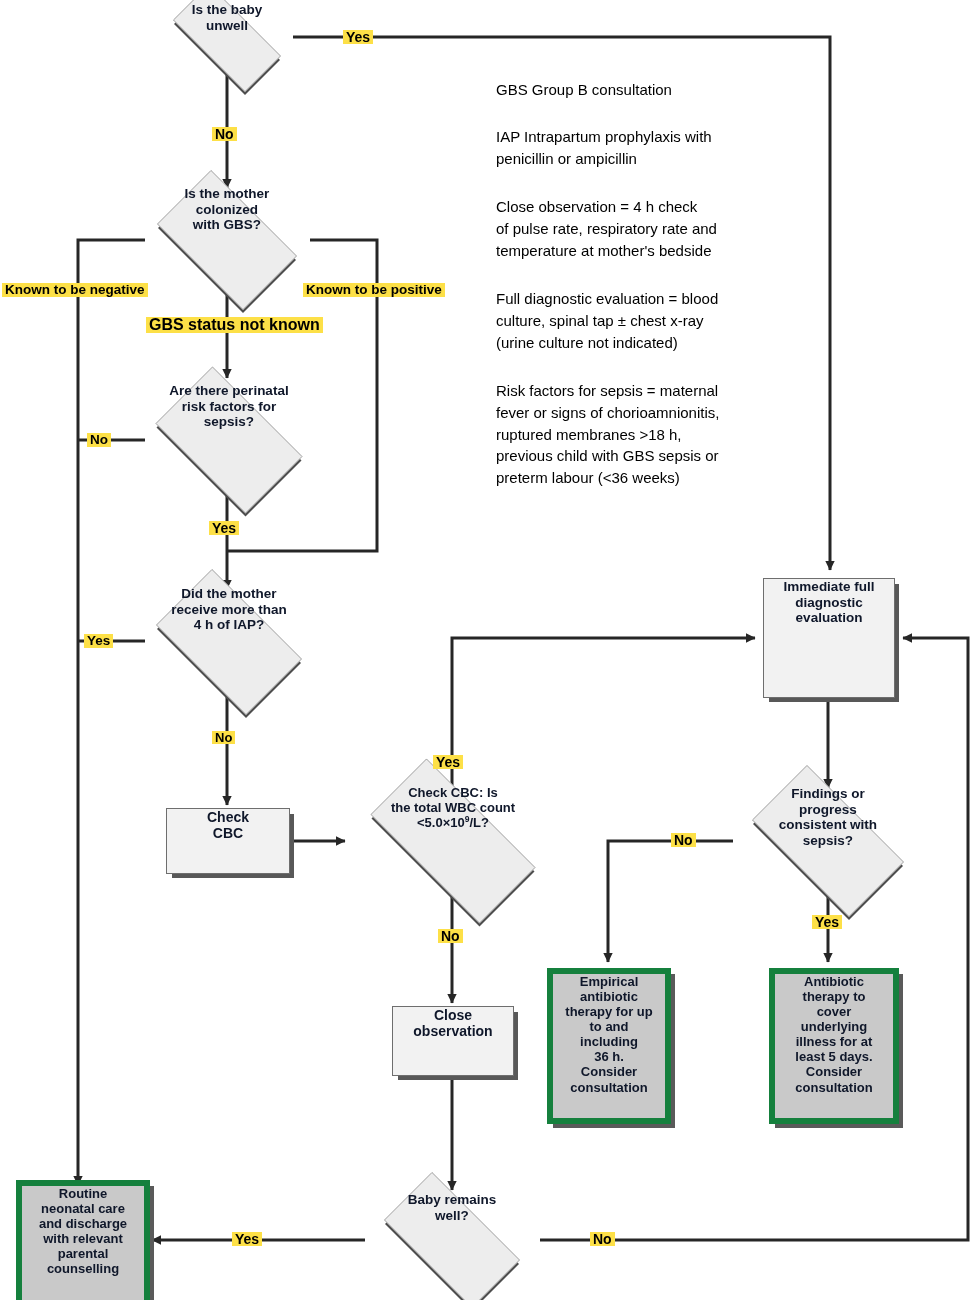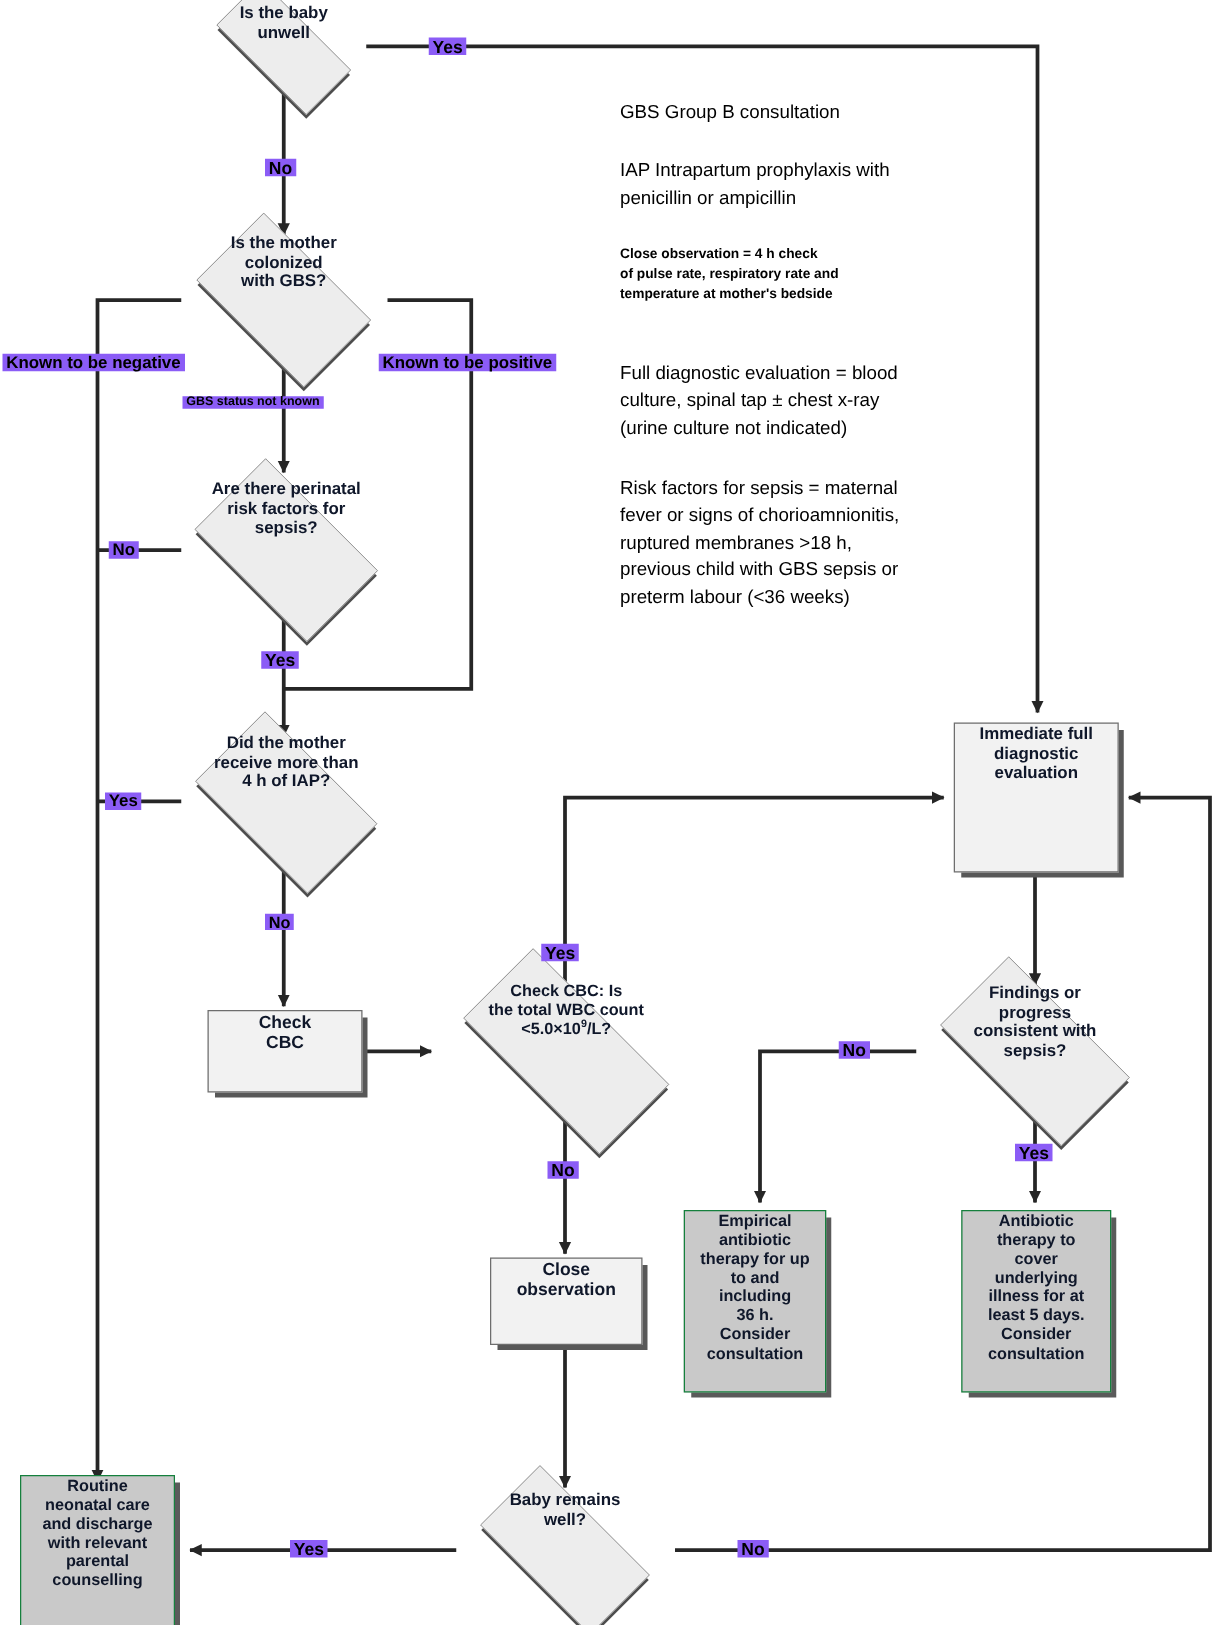--- a/index.html
+++ b/index.html
@@ -14,23 +14,23 @@
 
   
   .dia{background:transparent;}
   .dia .shape{position:absolute;left:0;top:0;right:0;bottom:0;
         background:#ededed;border:1px solid #8a8a8a;
         transform:rotate(45deg) scale(.7072);
         box-shadow:4px 4px 0 -1px #4d4d4d;z-index:1;}
 
   
   .box{background:#f2f2f2;border:1px solid #6e6e6e;box-shadow:5px 5px 0 -1px #585858;}
-  .box.gray{background:#c9c9c9;border:1px solid #15803d;box-shadow:5px 5px 0 -1px #5a5a5a;}
-
-  .elabel{position:absolute;font-weight:bold;background:#8b5cf6;
+  .box.gray{background:#c9c9c9;border:6px solid #15803d;box-shadow:5px 5px 0 -1px #5a5a5a;}
+
+  .elabel{position:absolute;font-weight:bold;background:#fde047;
           padding:0 3px;line-height:1;z-index:6;white-space:nowrap;}
 
   .legend{position:absolute;font-weight:normal;line-height:1.45;white-space:pre-line;}
   sup{font-size:.66em;vertical-align:super;line-height:0;}
 </style>
 </head>
 <body>
 
 <div id="stage">
 
@@ -177,41 +177,41 @@
 with relevant
 parental
 counselling</div>
   </div>
 
   <div class="elabel" style="left:343px;top:30px;font-size:14px;">Yes</div>
   <div class="elabel" style="left:212px;top:127px;font-size:14px;">No</div>
 
   <div class="elabel" style="left:2px;top:283px;font-size:13.5px;">Known to be negative</div>
   <div class="elabel" style="left:303px;top:283px;font-size:13.5px;">Known to be positive</div>
-  <div class="elabel" style="left:146px;top:317px;font-size:10px;">GBS status not known</div>
+  <div class="elabel" style="left:146px;top:317px;font-size:16px;">GBS status not known</div>
 
   <div class="elabel" style="left:87px;top:433px;font-size:13.5px;">No</div>
   <div class="elabel" style="left:209px;top:521px;font-size:14px;">Yes</div>
 
   <div class="elabel" style="left:84px;top:634px;font-size:13.5px;">Yes</div>
   <div class="elabel" style="left:212px;top:731px;font-size:13px;">No</div>
 
   <div class="elabel" style="left:433px;top:755px;font-size:14px;">Yes</div>
   <div class="elabel" style="left:438px;top:929px;font-size:14px;">No</div>
 
   <div class="elabel" style="left:671px;top:833px;font-size:14px;">No</div>
   <div class="elabel" style="left:812px;top:915px;font-size:14px;">Yes</div>
 
   <div class="elabel" style="left:232px;top:1232px;font-size:14px;">Yes</div>
   <div class="elabel" style="left:590px;top:1232px;font-size:14px;">No</div>
 
   <div class="legend" style="left:496px;top:79px;font-size:15px;">GBS Group B consultation</div>
   <div class="legend" style="left:496px;top:126px;font-size:15px;">IAP Intrapartum prophylaxis with
 penicillin or ampicillin</div>
-  <div class="legend" style="left:496px;top:196px;font-size:11px;font-weight:bold;">Close observation = 4 h check
+  <div class="legend" style="left:496px;top:196px;font-size:15px;">Close observation = 4 h check
 of pulse rate, respiratory rate and
 temperature at mother's bedside</div>
   <div class="legend" style="left:496px;top:288px;font-size:15px;">Full diagnostic evaluation = blood
 culture, spinal tap ± chest x-ray
 (urine culture not indicated)</div>
   <div class="legend" style="left:496px;top:380px;font-size:15px;">Risk factors for sepsis = maternal
 fever or signs of chorioamnionitis,
 ruptured membranes &gt;18 h,
 previous child with GBS sepsis or
 preterm labour (&lt;36 weeks)</div>

